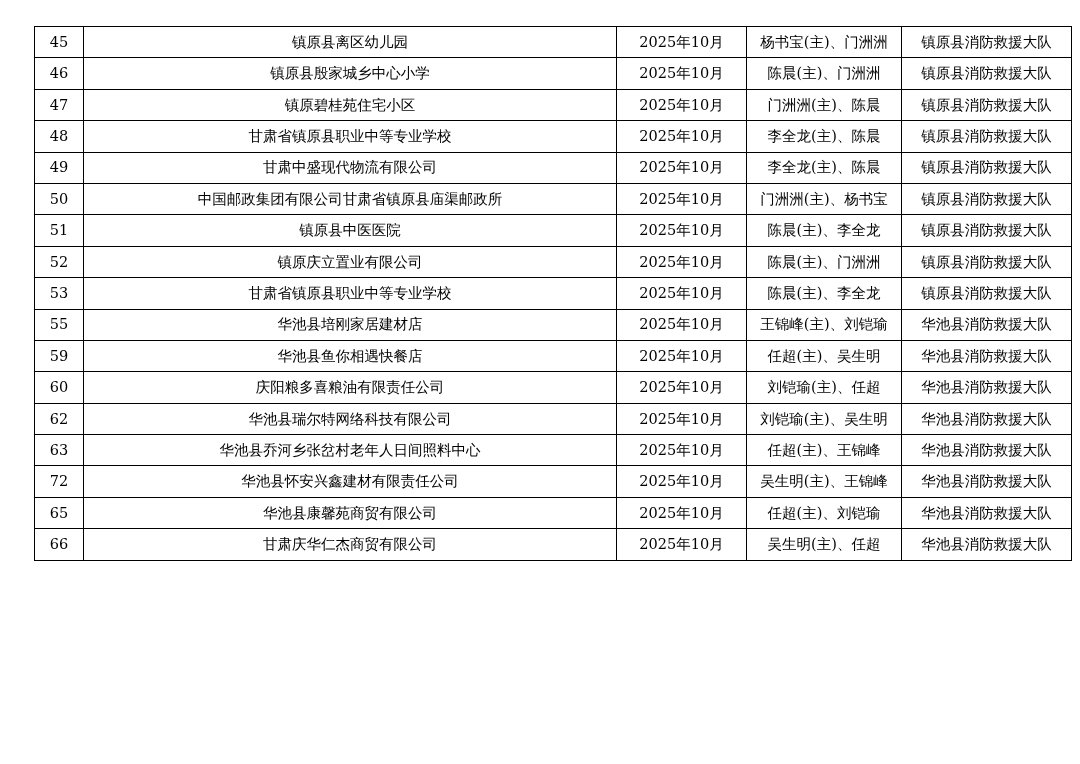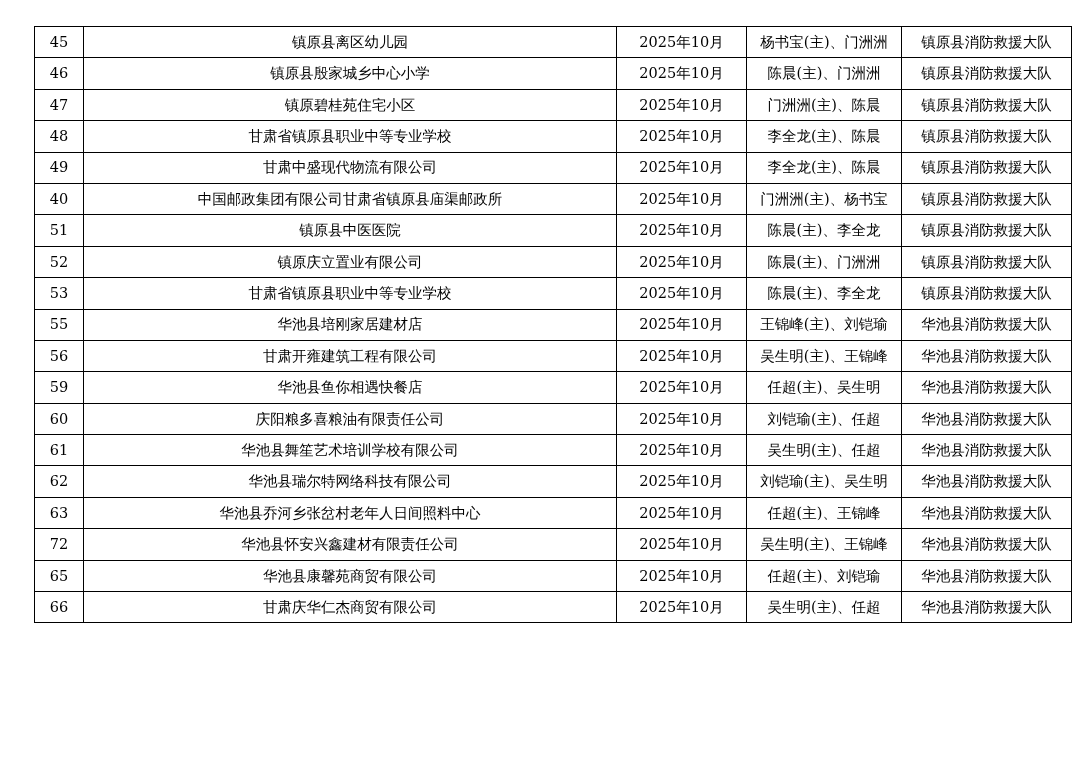--- a/index.html
+++ b/index.html
@@ -80,21 +80,21 @@
           <td class="col-team">镇原县消防救援大队</td>
         </tr>
         <tr>
           <td class="col-index">49</td>
           <td class="col-unit">甘肃中盛现代物流有限公司</td>
           <td class="col-date">2025年10月</td>
           <td class="col-insp">李全龙(主)、陈晨</td>
           <td class="col-team">镇原县消防救援大队</td>
         </tr>
         <tr>
-          <td class="col-index">40</td>
+          <td class="col-index">50</td>
           <td class="col-unit">中国邮政集团有限公司甘肃省镇原县庙渠邮政所</td>
           <td class="col-date">2025年10月</td>
           <td class="col-insp">门洲洲(主)、杨书宝</td>
           <td class="col-team">镇原县消防救援大队</td>
         </tr>
         <tr>
           <td class="col-index">51</td>
           <td class="col-unit">镇原县中医医院</td>
           <td class="col-date">2025年10月</td>
           <td class="col-insp">陈晨(主)、李全龙</td>
@@ -115,45 +115,31 @@
           <td class="col-team">镇原县消防救援大队</td>
         </tr>
         <tr>
           <td class="col-index">55</td>
           <td class="col-unit">华池县培刚家居建材店</td>
           <td class="col-date">2025年10月</td>
           <td class="col-insp">王锦峰(主)、刘铠瑜</td>
           <td class="col-team">华池县消防救援大队</td>
         </tr>
         <tr>
-          <td class="col-index">56</td>
-          <td class="col-unit">甘肃开雍建筑工程有限公司</td>
-          <td class="col-date">2025年10月</td>
-          <td class="col-insp">吴生明(主)、王锦峰</td>
-          <td class="col-team">华池县消防救援大队</td>
-        </tr>
-        <tr>
           <td class="col-index">59</td>
           <td class="col-unit">华池县鱼你相遇快餐店</td>
           <td class="col-date">2025年10月</td>
           <td class="col-insp">任超(主)、吴生明</td>
           <td class="col-team">华池县消防救援大队</td>
         </tr>
         <tr>
           <td class="col-index">60</td>
           <td class="col-unit">庆阳粮多喜粮油有限责任公司</td>
           <td class="col-date">2025年10月</td>
           <td class="col-insp">刘铠瑜(主)、任超</td>
-          <td class="col-team">华池县消防救援大队</td>
-        </tr>
-        <tr>
-          <td class="col-index">61</td>
-          <td class="col-unit">华池县舞笙艺术培训学校有限公司</td>
-          <td class="col-date">2025年10月</td>
-          <td class="col-insp">吴生明(主)、任超</td>
           <td class="col-team">华池县消防救援大队</td>
         </tr>
         <tr>
           <td class="col-index">62</td>
           <td class="col-unit">华池县瑞尔特网络科技有限公司</td>
           <td class="col-date">2025年10月</td>
           <td class="col-insp">刘铠瑜(主)、吴生明</td>
           <td class="col-team">华池县消防救援大队</td>
         </tr>
         <tr>

